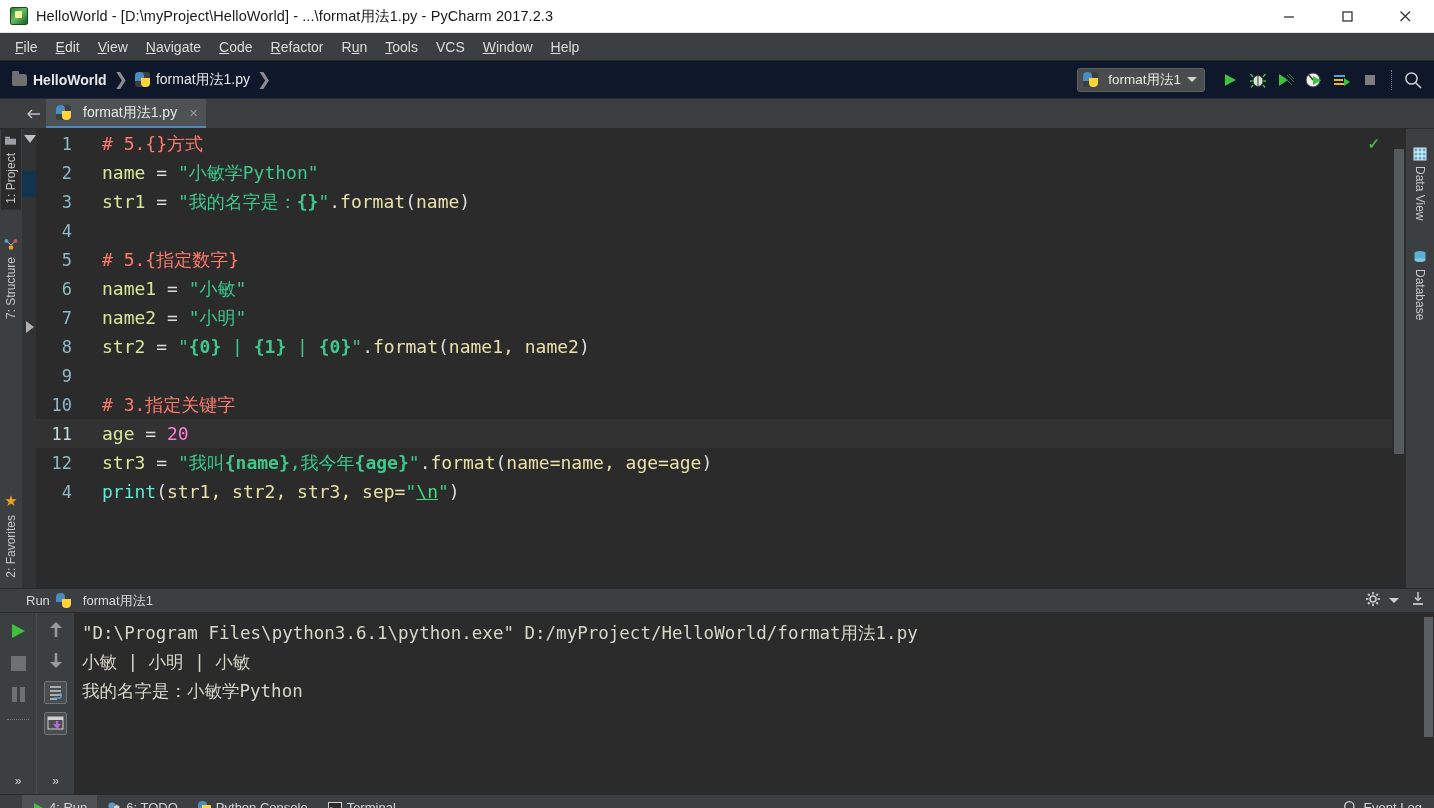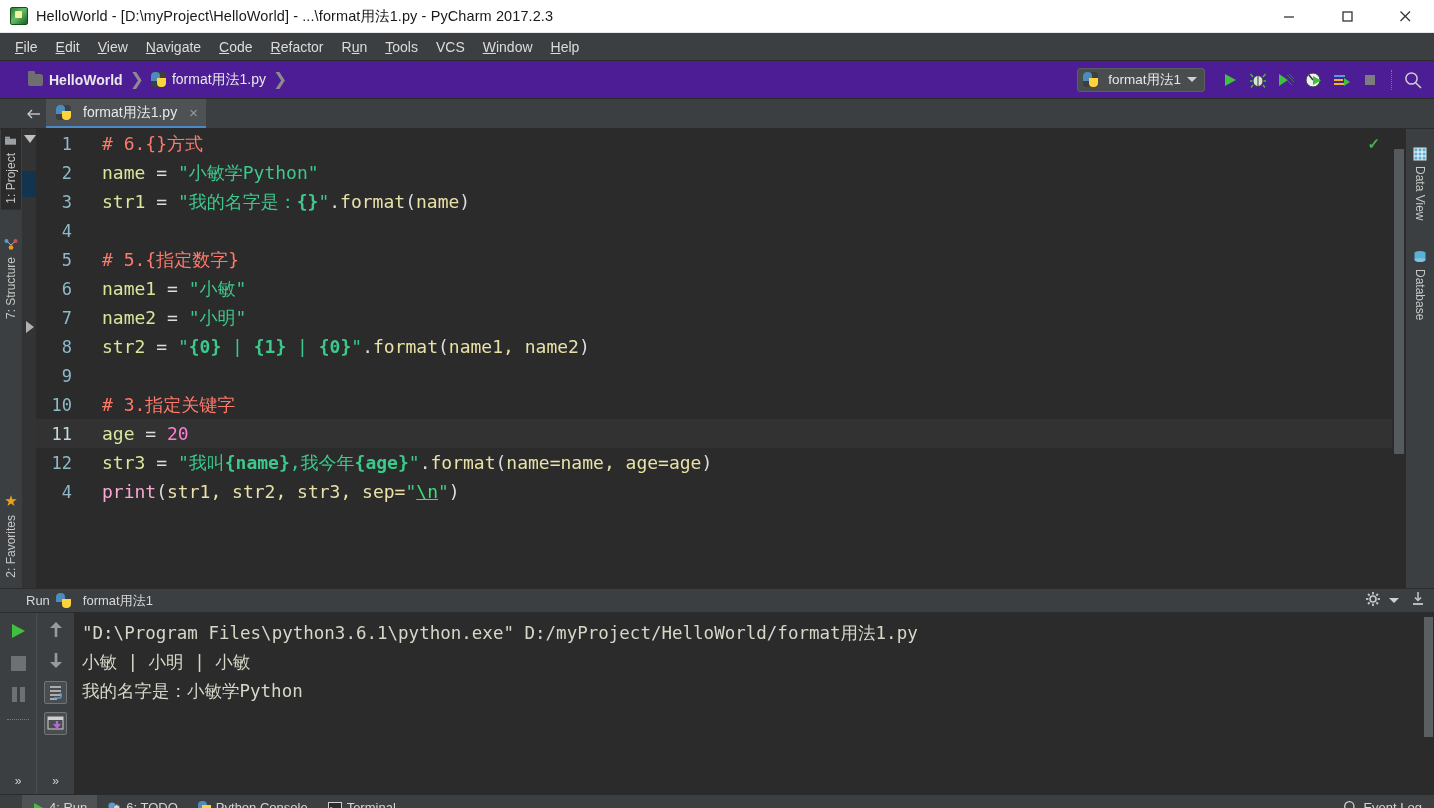--- a/index.html
+++ b/index.html
@@ -19,22 +19,22 @@
   .tb-btn { width:58px; height:33px; display:flex; align-items:center; justify-content:center; }
   .tb-btn svg { display:block; }
 
   
   .menubar { height:28px; background:#3c3f41; display:flex; align-items:center;
              padding-left:6px; border-bottom:1px solid #2b2b2b; }
   .menu-item { font-size:14px; color:#dcdcdc; padding:3px 9px; white-space:nowrap; }
   .menu-item u { text-decoration:underline; }
 
   
-  .navbar { height:38px; background:#4c1d95; display:flex; align-items:center;
-            padding-left:28px; border-bottom:1px solid #2b2b2b; }
+  .navbar { height:38px; background:#0f172a; display:flex; align-items:center;
+            padding-left:12px; border-bottom:1px solid #2b2b2b; }
   .crumb { display:flex; align-items:center; font-size:14px; color:#e8e8e8; white-space:nowrap; }
   .crumb.bold { font-weight:bold; }
   .crumb-sep { color:#8c8c8c; font-size:17px; margin:0 7px; font-weight:300;
                transform:skewX(-0deg); }
   .folder-ic { width:15px; height:12px; margin-right:6px; background:#6f6f6f;
                border-radius:1px 3px 2px 2px; position:relative; flex:none;}
   .folder-ic::before{content:"";position:absolute;top:-3px;left:0;width:7px;height:3px;
                background:#6f6f6f;border-radius:1px 1px 0 0;}
   .py-ic { width:15px;height:15px;margin-right:6px;position:relative;flex:none;
            border-radius:3px; background:#3c3f41; overflow:hidden;}
@@ -88,21 +88,21 @@
          font-family:"DejaVu Sans Mono", monospace;}
   .lnum.cur{ color:#c4d8df; }
   .ctext{ padding-left:20px; }
 
   .k-comment{ color:#ff7a6b; }
   .k-str{ color:#3cc98b; }
   .k-var{ color:#d7e89a; }
   .k-op{ color:#dcdcdc; }
   .k-fn{ color:#e9e1a8; }
   .k-num{ color:#ff7fd4; }
-  .k-kw{ color:#f9a8d4; }
+  .k-kw{ color:#5eead4; }
   .k-esc{ color:#3ce07a; text-decoration:underline; }
   .k-brace{ color:#3cc98b; font-weight:bold;}
 
   .editor-scroll{ width:14px; background:#2b2b2b; position:relative; flex:none;}
   .escroll-thumb{ position:absolute; left:2px; top:20px; width:10px; height:305px;
                   background:#555a5c; border-radius:1px;}
   .ok-check{ position:absolute; right:26px; top:6px; color:#4caf50; font-size:15px; font-weight:bold;}
 
   
   .runpanel{ height:206px; background:#3c3f41; display:flex; flex-direction:column;
@@ -284,21 +284,21 @@
   </div>
 
   <div class="editorwrap">
     <div class="gutter-strip">
       <span class="fold-tri"></span>
       <span class="gutter-mark"></span>
       <span class="fold-tri2"></span>
     </div>
 
     <div class="codearea" id="codeLines">
-        <div class="codeline"><span class="lnum">1</span><span class="ctext"><span class="k-comment"># 6.{}方式</span></span></div>
+        <div class="codeline"><span class="lnum">1</span><span class="ctext"><span class="k-comment"># 5.{}方式</span></span></div>
         <div class="codeline"><span class="lnum">2</span><span class="ctext"><span class="k-var">name</span><span class="k-op"> = </span><span class="k-str">"小敏学Python"</span></span></div>
         <div class="codeline"><span class="lnum">3</span><span class="ctext"><span class="k-var">str1</span><span class="k-op"> = </span><span class="k-str">"我的名字是：</span><span class="k-brace">{}</span><span class="k-str">"</span><span class="k-op">.</span><span class="k-fn">format</span><span class="k-op">(</span><span class="k-fn">name</span><span class="k-op">)</span></span></div>
         <div class="codeline"><span class="lnum">4</span><span class="ctext"></span></div>
         <div class="codeline"><span class="lnum">5</span><span class="ctext"><span class="k-comment"># 5.{指定数字}</span></span></div>
         <div class="codeline"><span class="lnum">6</span><span class="ctext"><span class="k-var">name1</span><span class="k-op"> = </span><span class="k-str">"小敏"</span></span></div>
         <div class="codeline"><span class="lnum">7</span><span class="ctext"><span class="k-var">name2</span><span class="k-op"> = </span><span class="k-str">"小明"</span></span></div>
         <div class="codeline"><span class="lnum">8</span><span class="ctext"><span class="k-var">str2</span><span class="k-op"> = </span><span class="k-str">"</span><span class="k-brace">{0}</span><span class="k-str"> | </span><span class="k-brace">{1}</span><span class="k-str"> | </span><span class="k-brace">{0}</span><span class="k-str">"</span><span class="k-op">.</span><span class="k-fn">format</span><span class="k-op">(</span><span class="k-fn">name1, name2</span><span class="k-op">)</span></span></div>
         <div class="codeline"><span class="lnum">9</span><span class="ctext"></span></div>
         <div class="codeline"><span class="lnum">10</span><span class="ctext"><span class="k-comment"># 3.指定关键字</span></span></div>
         <div class="codeline hl"><span class="lnum cur">11</span><span class="ctext"><span class="k-var">age</span><span class="k-op"> = </span><span class="k-num">20</span></span></div>

